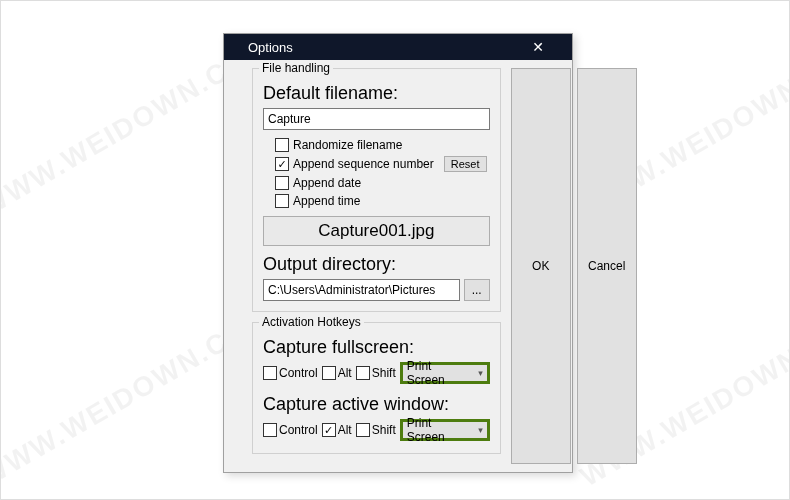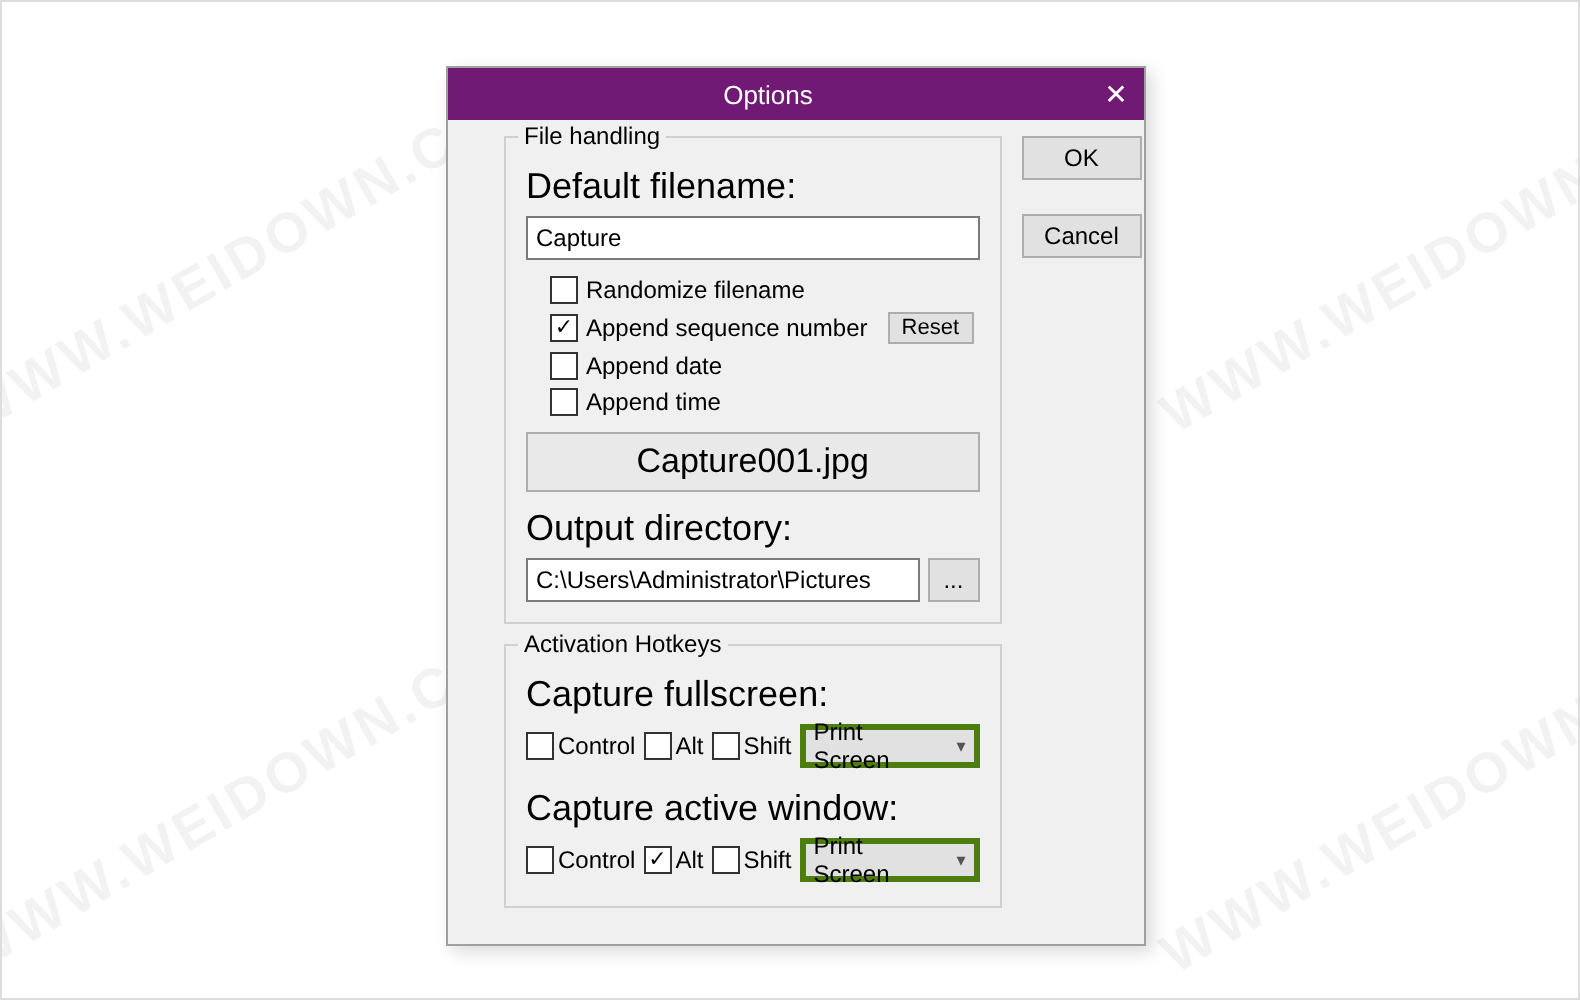--- a/index.html
+++ b/index.html
@@ -21,48 +21,47 @@
     width: 350px;
     height: 440px;
     background: #f0f0f0;
     border: 1px solid #a0a0a0;
     box-shadow: 3px 3px 8px rgba(0,0,0,0.15);
     display: flex;
     flex-direction: column;
   }
   .titlebar {
     height: 26px;
-    background: #701a75;
+    background: #0f172a;
     color: #ffffff;
     display: flex;
     align-items: center;
-    padding: 0 4px;
+    padding: 0 24px;
     font-size: 13px;
-    text-align: center;
   }
   .titlebar .title { flex: 1; }
   .titlebar .close {
     width: 36px;
     height: 26px;
     display: flex;
     align-items: center;
     justify-content: center;
     margin-right: -8px;
     cursor: pointer;
     font-size: 14px;
     font-weight: 300;
   }
   .body {
     flex: 1;
     display: flex;
     padding: 8px;
     gap: 10px;
   }
   .left-col { flex: 1; padding-left: 20px; }
-  .right-col { width: 70px; display: flex; flex-direction: column; gap: 17px; }
+  .right-col { width: 70px; display: flex; flex-direction: row; gap: 6px; }
   .win-button {
     background: #e1e1e1;
     border: 1px solid #adadad;
     padding: 3px 8px;
     font-size: 12px;
     cursor: pointer;
     text-align: center;
     min-width: 60px;
   }
   .groupbox {

